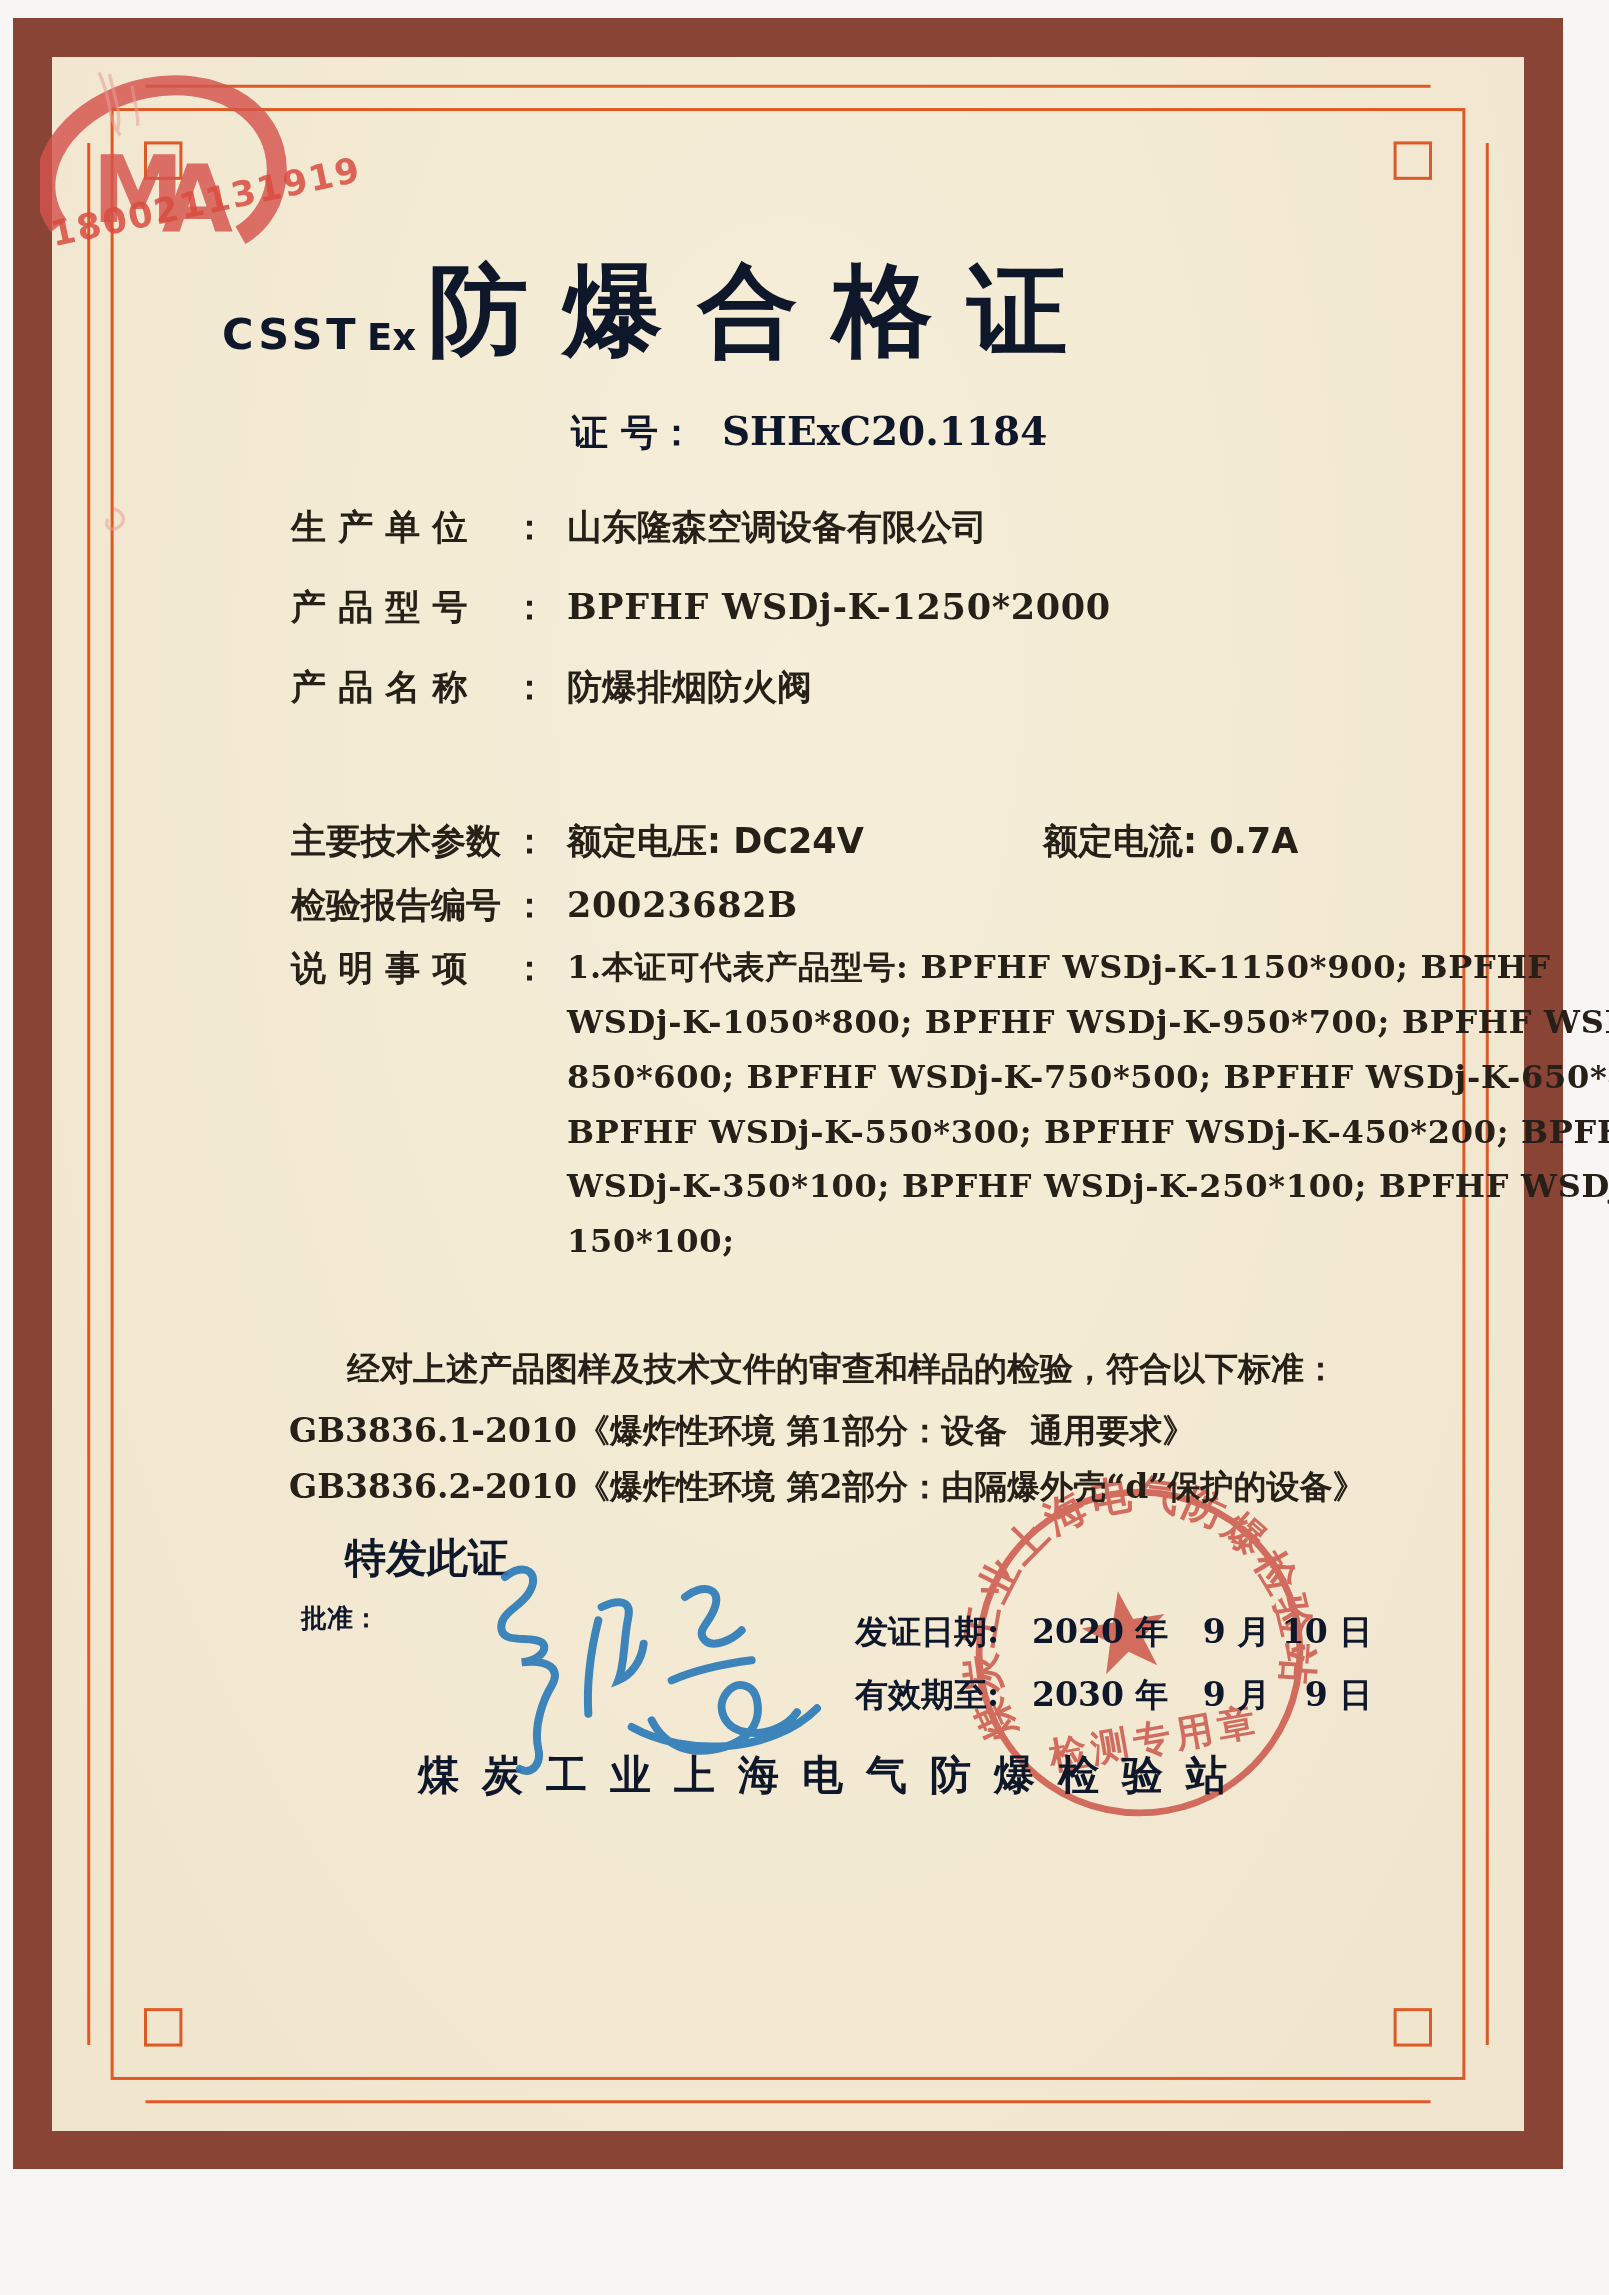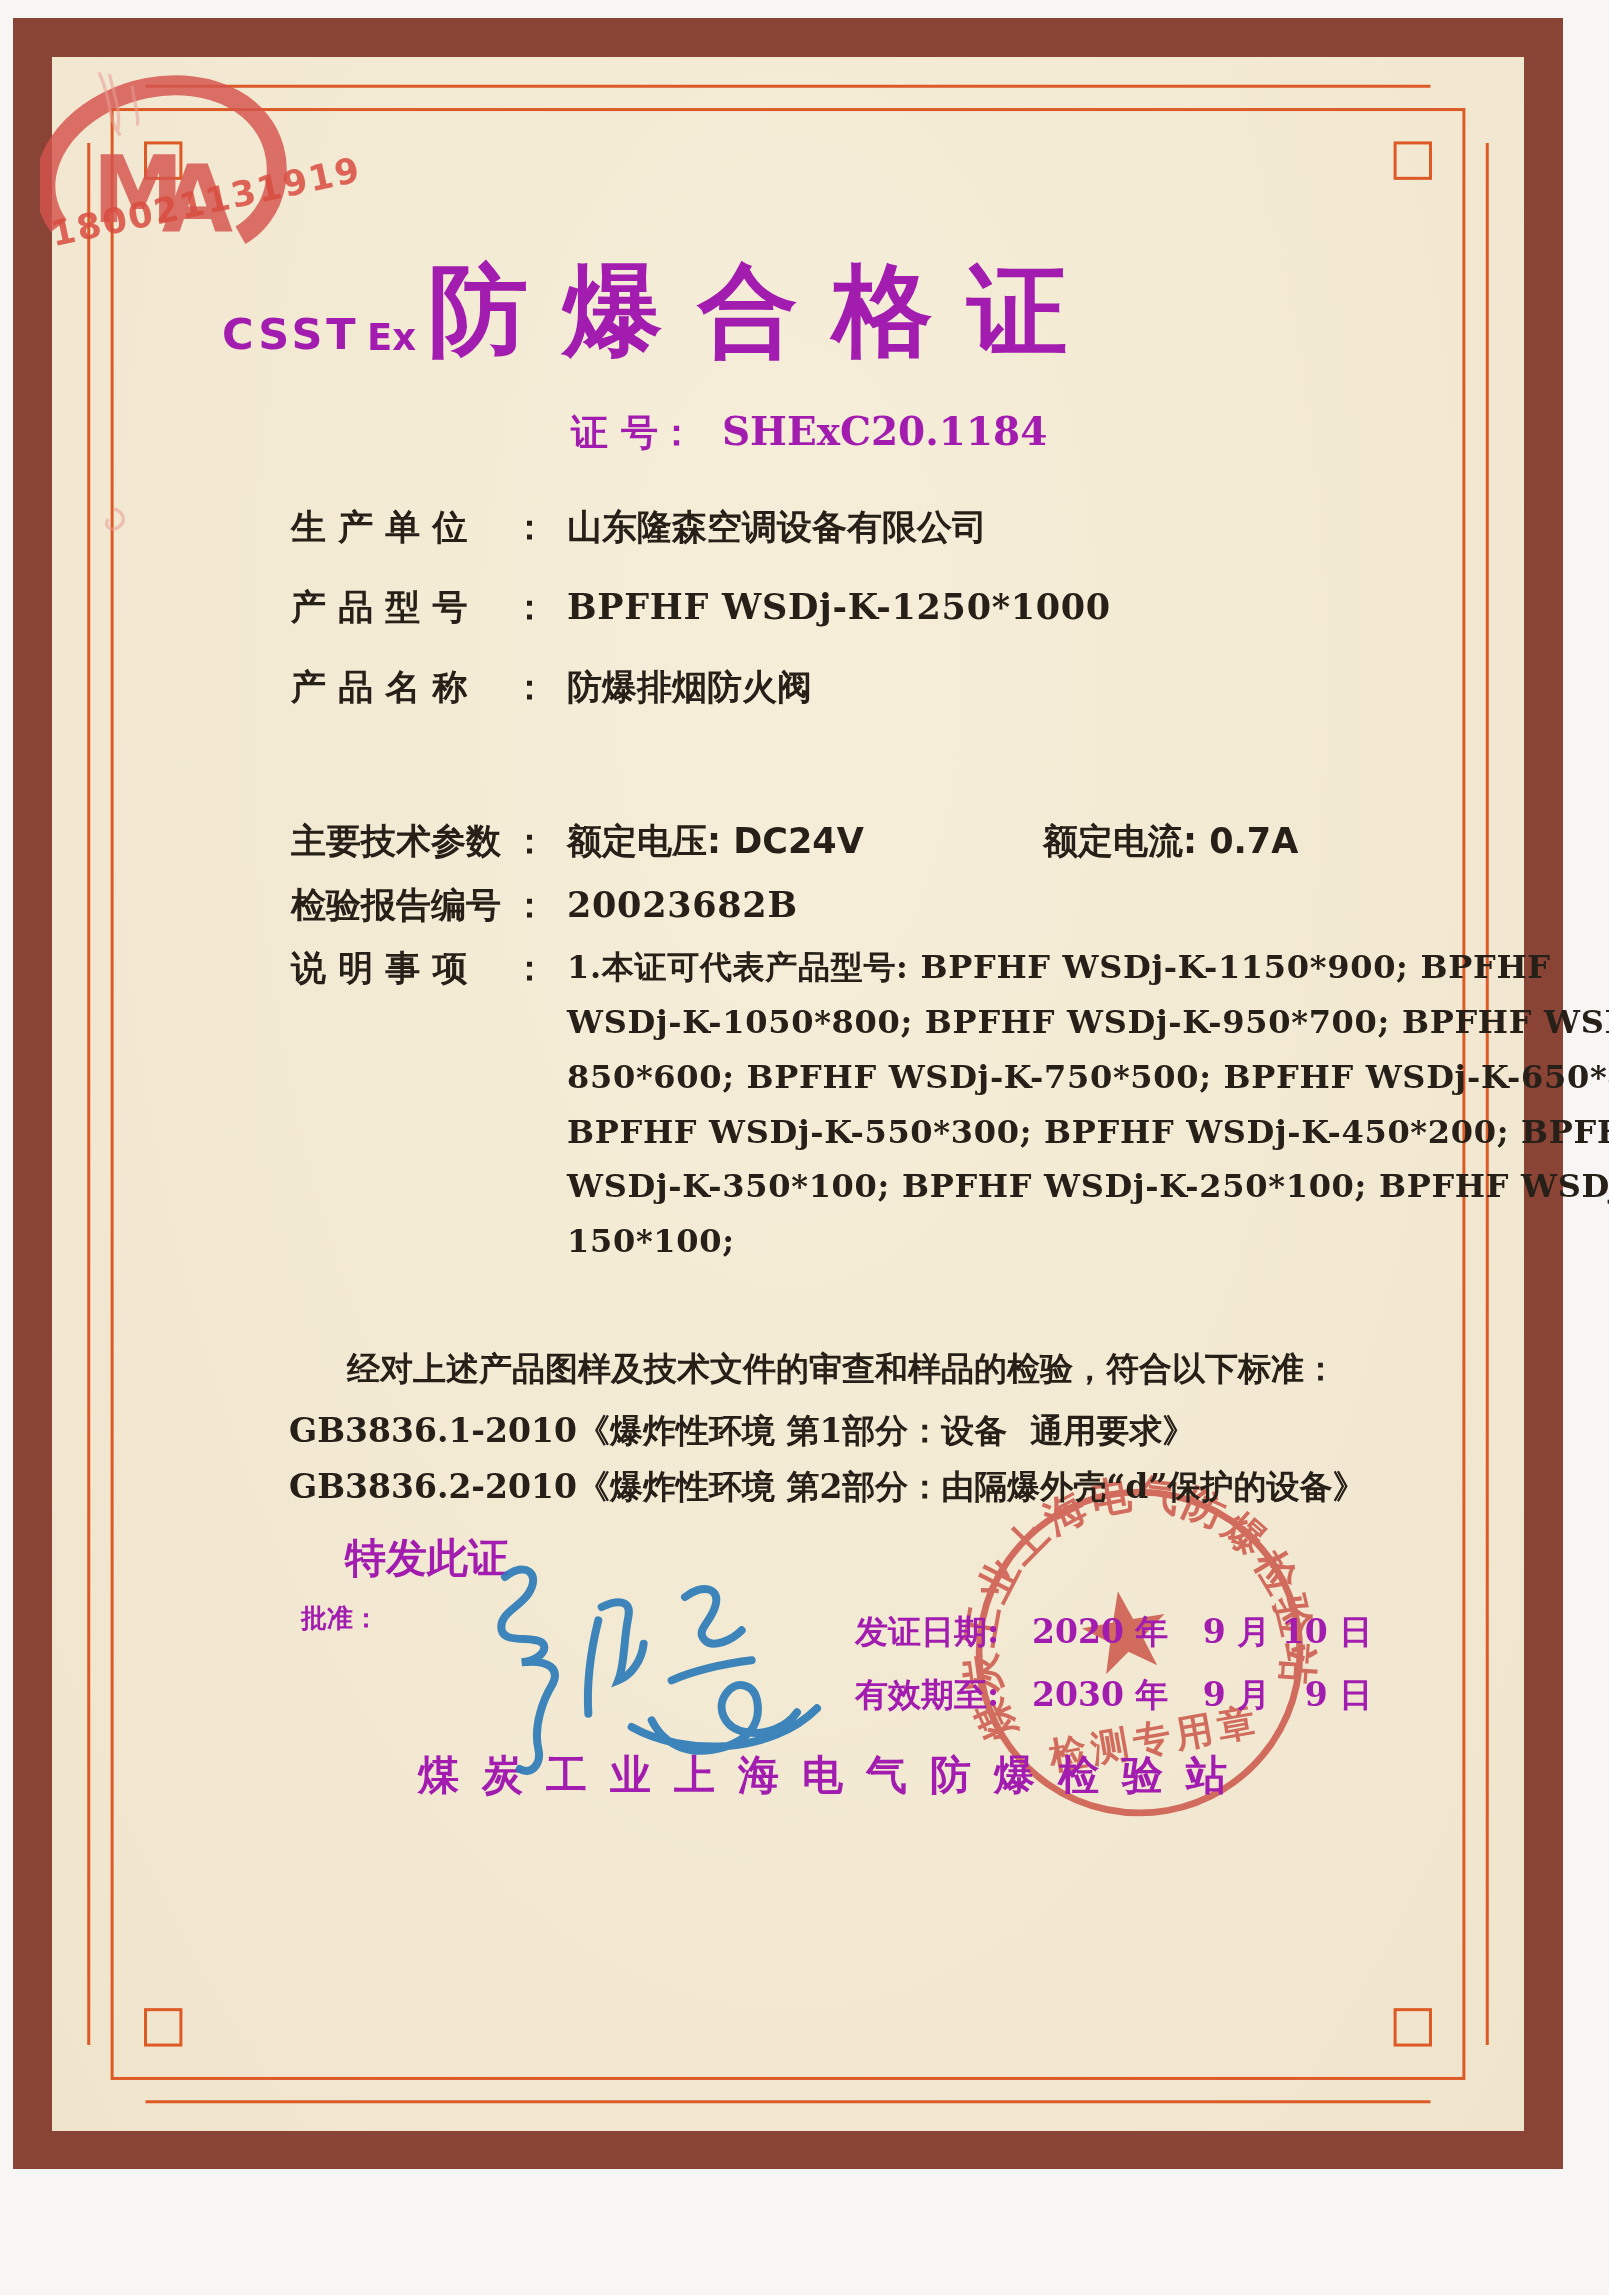--- a/index.html
+++ b/index.html
@@ -4,21 +4,21 @@
 <style>
   html,body{margin:0;padding:0;}
   body{font-family:"DejaVu Sans",sans-serif;}
   .page{position:relative;width:1609px;height:2295px;background:#f7f6f4;overflow:hidden;}
   .board{position:absolute;left:13.4px;top:18px;width:1550px;height:2151px;background:#8a4435;}
   .paper{position:absolute;left:52px;top:57px;width:1472px;height:2074px;
          background:#f3e9d3;
          background-image:radial-gradient(ellipse at 50% 30%, #f6eed9 0%, #f2e8d1 70%, #efe4cc 100%);}
   svg.frame{position:absolute;left:52px;top:57px;z-index:2;}
   svg.overlay{position:absolute;left:0;top:0;z-index:3;pointer-events:none;}
-  .txt{position:absolute;z-index:4;color:#a21caf;line-height:1;}
+  .txt{position:absolute;z-index:4;color:#0f172a;line-height:1;}
   .pre{white-space:pre;}
   .sans{font-family:"DejaVu Sans",sans-serif;}
   
   .csst{left:222px;top:313px;font-size:43px;font-weight:700;letter-spacing:4px;}
   .exmark{left:367px;top:319px;font-size:37px;font-weight:700;}
   .bigtitle{left:428px;top:261px;font-size:100px;font-weight:700;}
   .certno{left:571px;top:412px;font-size:37px;font-weight:700;}
   .certno .val{font-family:"DejaVu Serif",serif;font-size:39px;font-weight:700;margin-left:27px;}
   
   .row{position:absolute;left:291px;z-index:4;font-size:35px;font-weight:700;color:#262019;line-height:1;}
@@ -81,21 +81,21 @@
 
   <div class="txt certno">
     <span class="pre">证 号</span><span>：</span><span class="val">SHExC20.1184</span>
   </div>
 
   <div class="row" style="top:510px;">
     <span class="lab">生 产 单 位</span><span class="col">：</span><span class="val">山东隆森空调设备有限公司</span>
   </div>
 
   <div class="row" style="top:589px;">
-    <span class="lab">产 品 型 号</span><span class="col">：</span><span class="val vserif">BPFHF WSDj-K-1250*1000</span>
+    <span class="lab">产 品 型 号</span><span class="col">：</span><span class="val vserif">BPFHF WSDj-K-1250*2000</span>
   </div>
 
   <div class="row" style="top:670px;">
     <span class="lab">产 品 名 称</span><span class="col">：</span><span class="val">防爆排烟防火阀</span>
   </div>
 
 
   <div class="row" style="top:824px;">
     <span class="lab">主要技术参数</span><span class="col">：</span><span class="val pre">额定电压: DC24V</span>
     <span class="val pre" style="position:absolute;left:752px;top:0;">额定电流: 0.7A</span>

